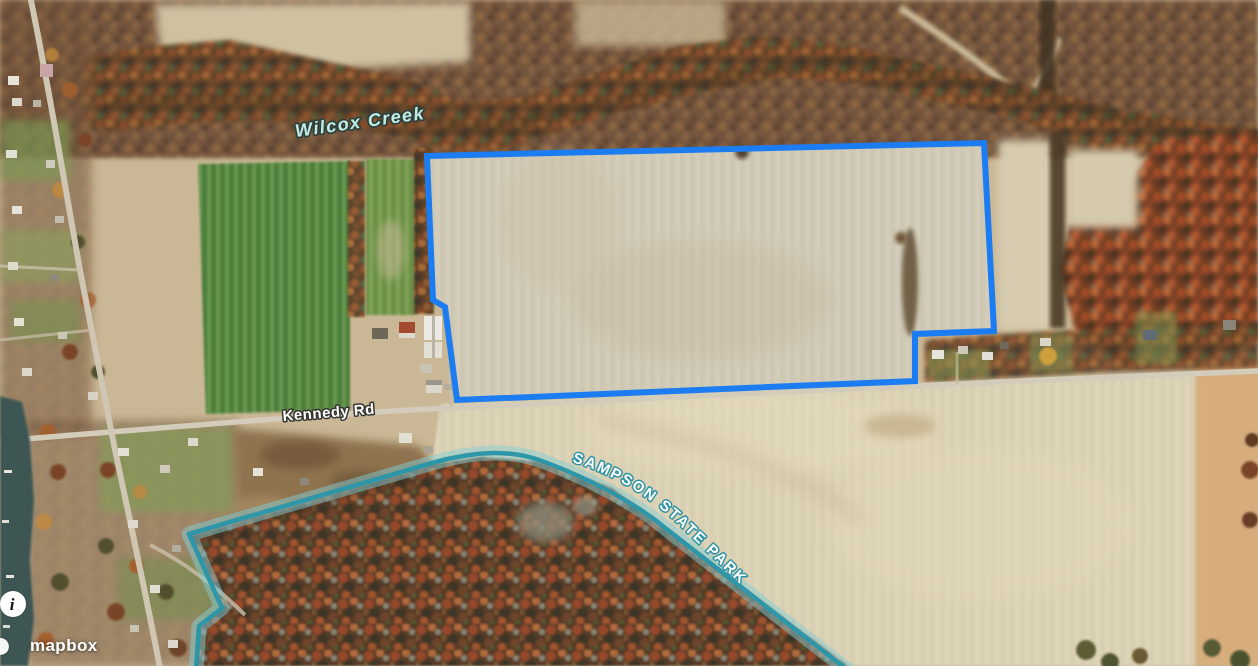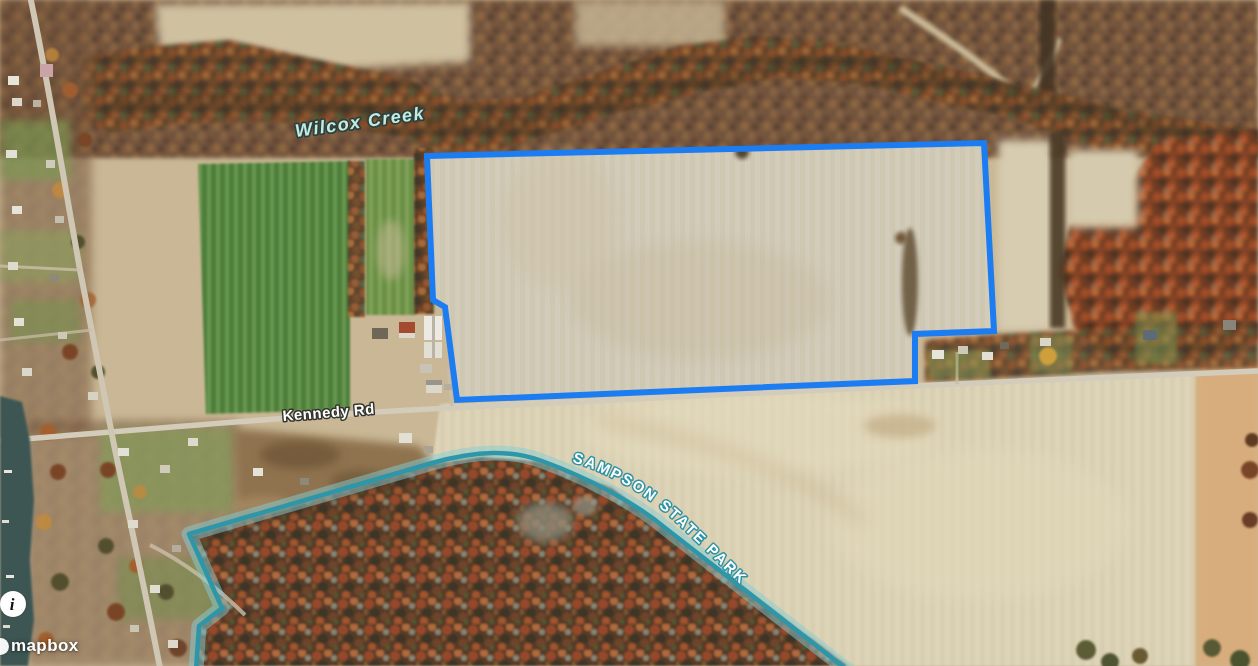--- a/index.html
+++ b/index.html
@@ -5,21 +5,21 @@
   html,body{margin:0;padding:0;background:#000;}
   .map-root{
     position:relative;width:1258px;height:666px;overflow:hidden;
     background:#c9b795;cursor:grab;
     font-family:"Liberation Sans",sans-serif;
     user-select:none;
   }
   .map-root svg{position:absolute;inset:0;display:block;}
   svg text{font-family:"Liberation Sans",sans-serif;}
   .attribution{
-    position:absolute;left:0;top:636px;display:flex;align-items:center;gap:2px;
+    position:absolute;left:0;top:636px;display:flex;align-items:center;gap:21px;
     pointer-events:auto;
   }
   .mapbox-mark{
     width:17px;height:17px;border-radius:50%;background:#ffffff;
     margin-left:-8px;opacity:.95;flex:0 0 auto;
     box-shadow:0 0 3px rgba(0,0,0,.35);
   }
   .mapbox-word{
     font-size:17px;font-weight:700;color:#ffffff;letter-spacing:.4px;
     text-shadow:0 0 4px rgba(0,0,0,.5),0 1px 2px rgba(0,0,0,.35);

